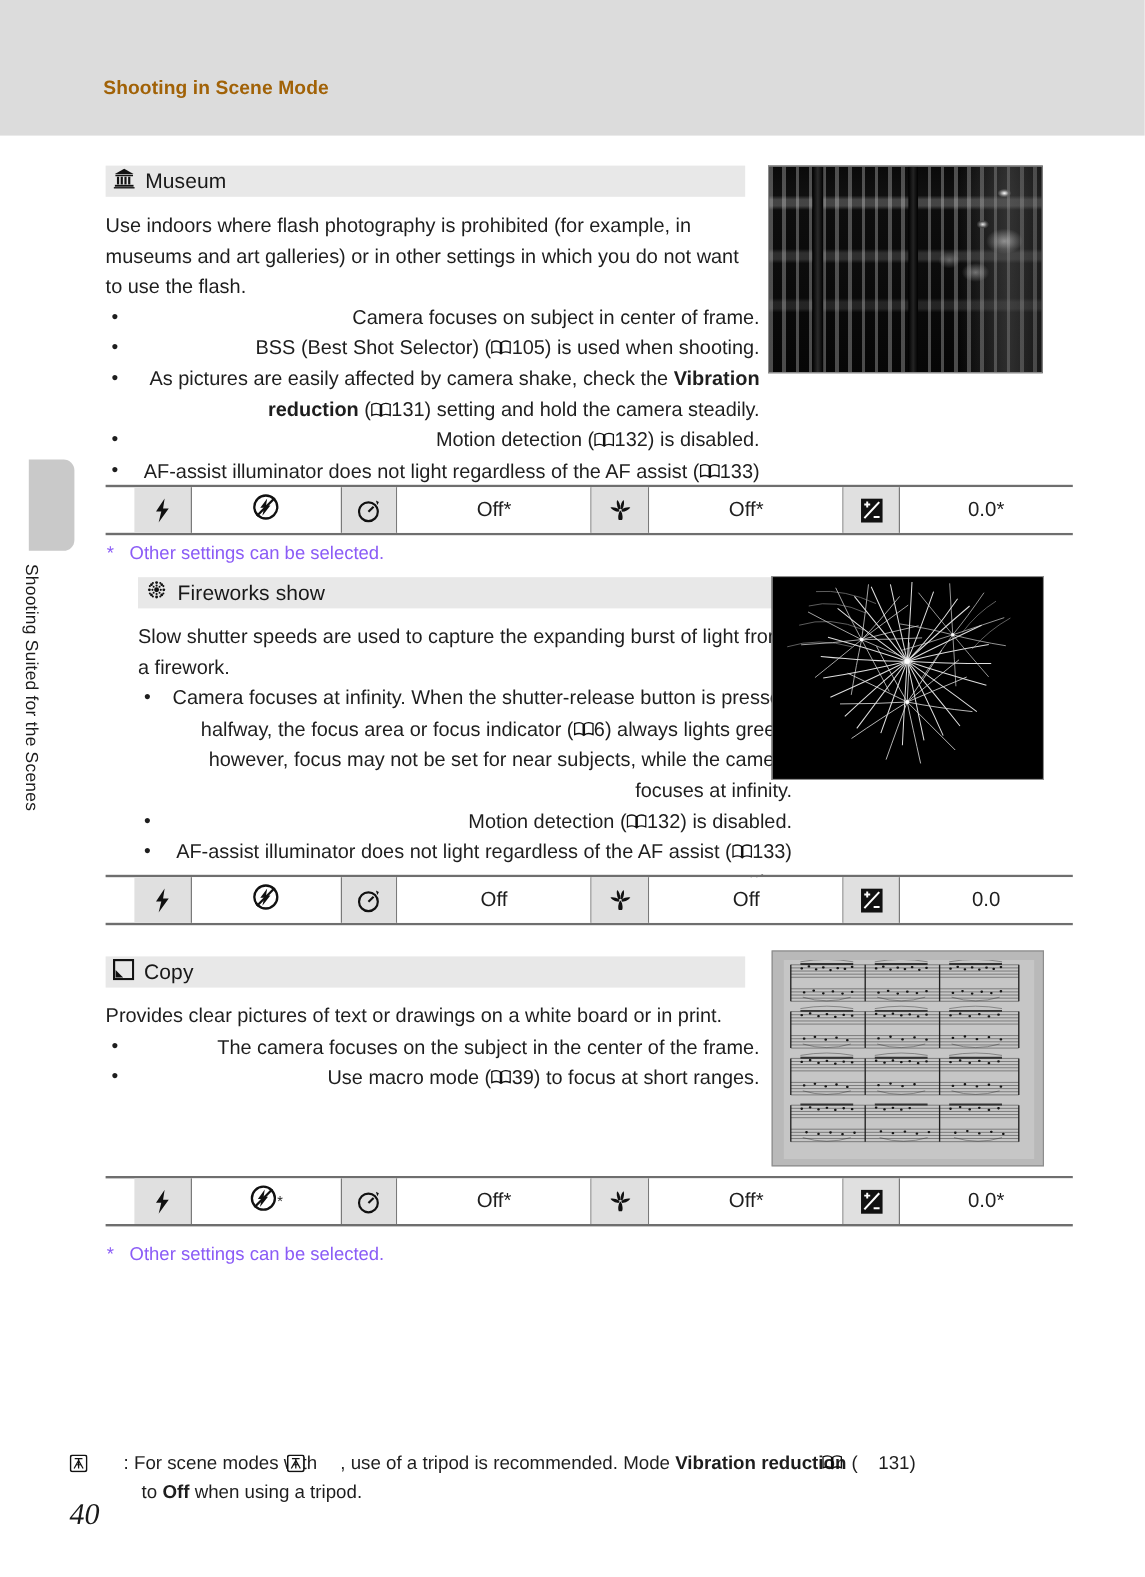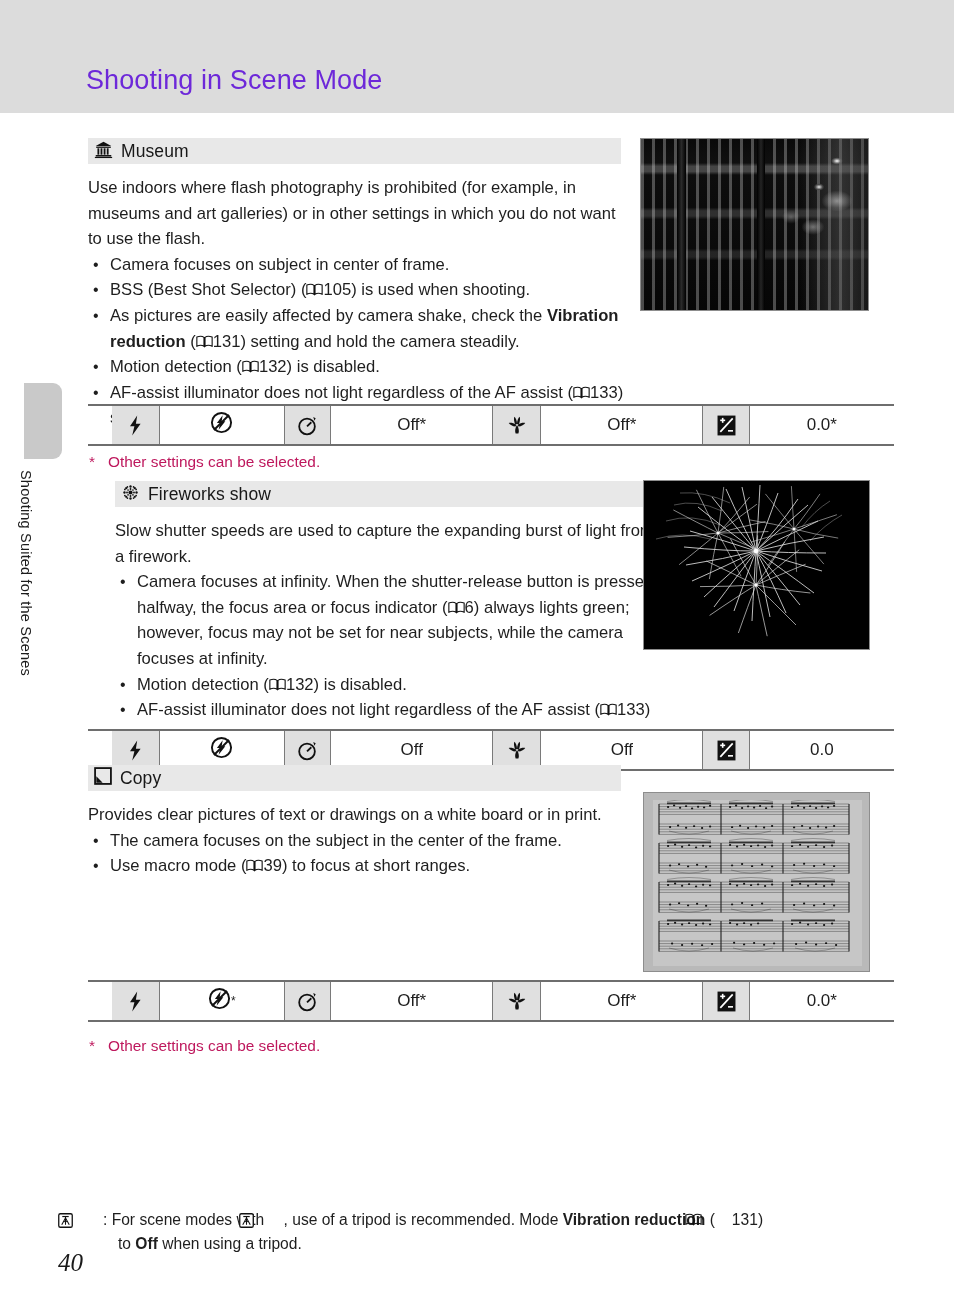--- a/index.html
+++ b/index.html
@@ -19,23 +19,24 @@
   
   .header-band {
     position: absolute;
     left: 0; top: 0;
     width: 954px; height: 113px;
     background: #dcdcdc;
   }
   .header-title {
     position: absolute;
     left: 86px; top: 65px;
-    font-size: 27px;
+    font-size: 16px;
     letter-spacing: .1px;
-    color: #6d28d9;
+    color: #a16207;
+    font-weight: bold;
   }
 
   
   .side-tab {
     position: absolute;
     left: 24px; top: 383px;
     width: 38px; height: 76px;
     background: #c9c9c9;
     border-radius: 0 9px 9px 0;
   }
@@ -88,20 +89,21 @@
     font-size: 16.6px;
     line-height: 25.6px;
     color: #1e1e1e;
   }
   .scene-body p { margin: 0; }
   .bullets { margin: 0; padding: 0; list-style: none; }
   .bullets li {
     position: relative;
     padding-left: 22px;
     margin: 0;
+    text-align: right;
   }
   .bullets li::before {
     content: "\2022";
     position: absolute;
     left: 5px; top: 0;
     font-size: 16px;
   }
   b, strong { font-weight: bold; }
 
   
@@ -133,21 +135,21 @@
   .c-w3 { width: 52px; }
   .c-w4 { width: 183px; }
   .c-w5 { width: 54px; }
   .c-w6 { width: 183px; }
   .c-w7 { width: 52px; }
   .c-w8 { width: 163px; }
   .st-star { font-size: 12px; vertical-align: super; }
 
   .tbl-note {
     font-size: 15.4px;
-    color: #be185d;
+    color: #8b5cf6;
     margin-top: 7px;
     padding-left: 1px;
     text-align: right;
   }
   .tbl-note .star-mark { margin-right: 13px; }
 
   
   .photo {
     position: absolute;
     border: 1px solid #8d8d8d;
@@ -445,21 +447,21 @@
           <rect x="1.6" y="1.6" width="18.8" height="20.8" fill="#111"></rect>
           <line x1="4.5" y1="18.6" x2="17.5" y2="4.6" stroke="#fff" stroke-width="1.8"></line>
           <line x1="4.4" y1="6.6" x2="9.6" y2="6.6" stroke="#fff" stroke-width="1.7"></line>
           <line x1="7" y1="4" x2="7" y2="9.2" stroke="#fff" stroke-width="1.7"></line>
           <line x1="12.6" y1="17.6" x2="17.8" y2="17.6" stroke="#fff" stroke-width="1.7"></line>
         </svg>
     </div>
     <div class="st-cell val c-w8">0.0</div>
   </div>
 
-  <div style="position:absolute; left:0; top:765px;">
+  <div style="position:absolute; left:0; top:797px;">
     <div class="scene-head">
       <span class="ic">
         <svg width="18" height="18" viewBox="0 0 20 20">
           <rect x="1.2" y="1.2" width="17.6" height="17.6" fill="none" stroke="#111" stroke-width="2"></rect>
           <polygon points="2.6,10.4 2.6,17.4 9.6,17.4" fill="#111"></polygon>
         </svg>
       </span>
       <span class="scene-head-title">Copy</span>
     </div>
 

